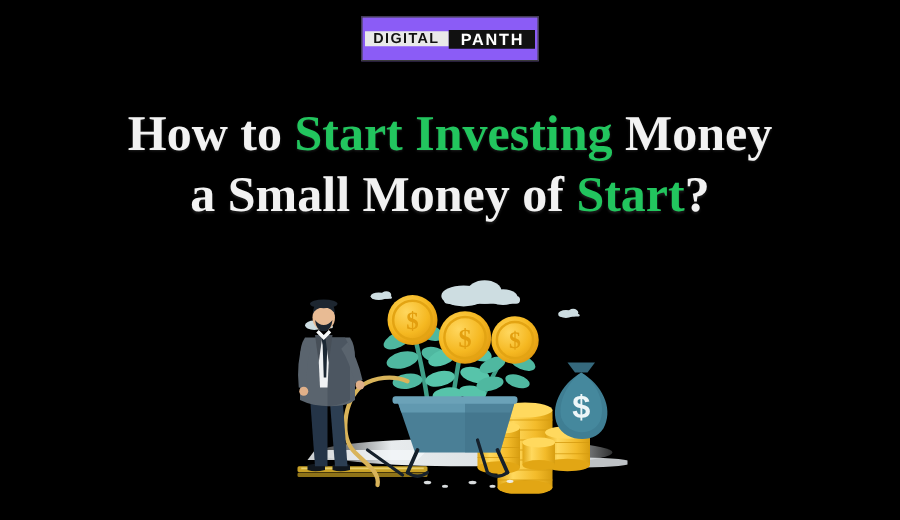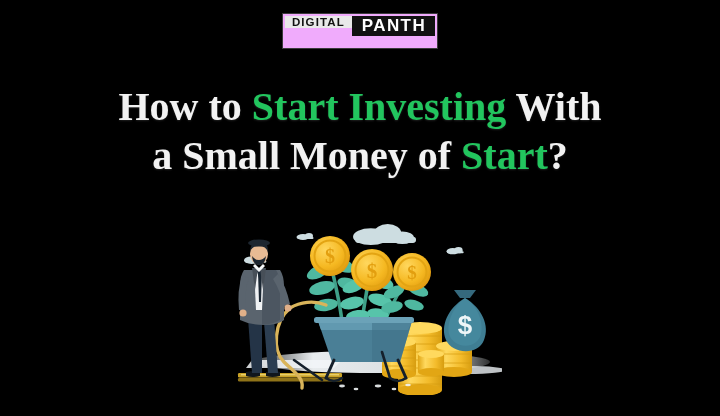--- a/index.html
+++ b/index.html
@@ -10,35 +10,35 @@
     overflow:hidden; position:relative;
   }
   .stage { position:absolute; inset:0; background:#000; }
 
   
   .logo-wrap {
     position:absolute; top:13px; left:0; width:720px;
     display:flex; justify-content:center;
   }
   .logo {
-    display:flex; align-items:flex-start;
+    display:flex; align-items:center;
     border:1px solid #3a3a3a;
-    background:#f0abfc;
+    background:#8b5cf6;
     height:36px;
     padding:2px;
   }
   .logo-left {
     background:#e9e9e9; color:#111;
     font-weight:bold; font-size:11.5px; letter-spacing:1.1px;
     display:flex; align-items:center; padding:0 7px;
     font-family:"Liberation Sans", sans-serif;
   }
   .logo-right {
     background:#111; color:#fff;
-    font-weight:bold; font-size:17px; letter-spacing:1.4px;
+    font-weight:bold; font-size:13px; letter-spacing:1.4px;
     display:flex; align-items:center; padding:0 9px 0 10px;
     font-family:"Liberation Sans", sans-serif;
   }
 
   
   .headline {
     position:absolute; top:82px; left:0; width:720px;
     text-align:center;
     font-family:"Liberation Serif", serif;
     font-weight:bold;
@@ -71,21 +71,21 @@
 <div class="stage">
 
   <div class="logo-wrap">
     <div class="logo">
       <span class="logo-left">DIGITAL</span>
       <span class="logo-right">PANTH</span>
     </div>
   </div>
 
   <h1 class="headline">
-    <span class="hl-line"><span>How to </span><span class="hl">Start Investing</span><span> With</span></span>
+    <span class="hl-line"><span>How to </span><span class="hl">Start Investing</span><span> Money</span></span>
     <span class="hl-line"><span>a Small Money of </span><span class="hl">Start</span><span>?</span></span>
   </h1>
 
   <div class="illo">
     <svg viewBox="0 0 280 185" xmlns="http://www.w3.org/2000/svg">
       <defs>
         <radialGradient id="coinG" cx="38%" cy="34%" r="70%">
           <stop offset="0%" stop-color="#ffd75e"></stop>
           <stop offset="62%" stop-color="#f5b821"></stop>
           <stop offset="100%" stop-color="#e09a10"></stop>

